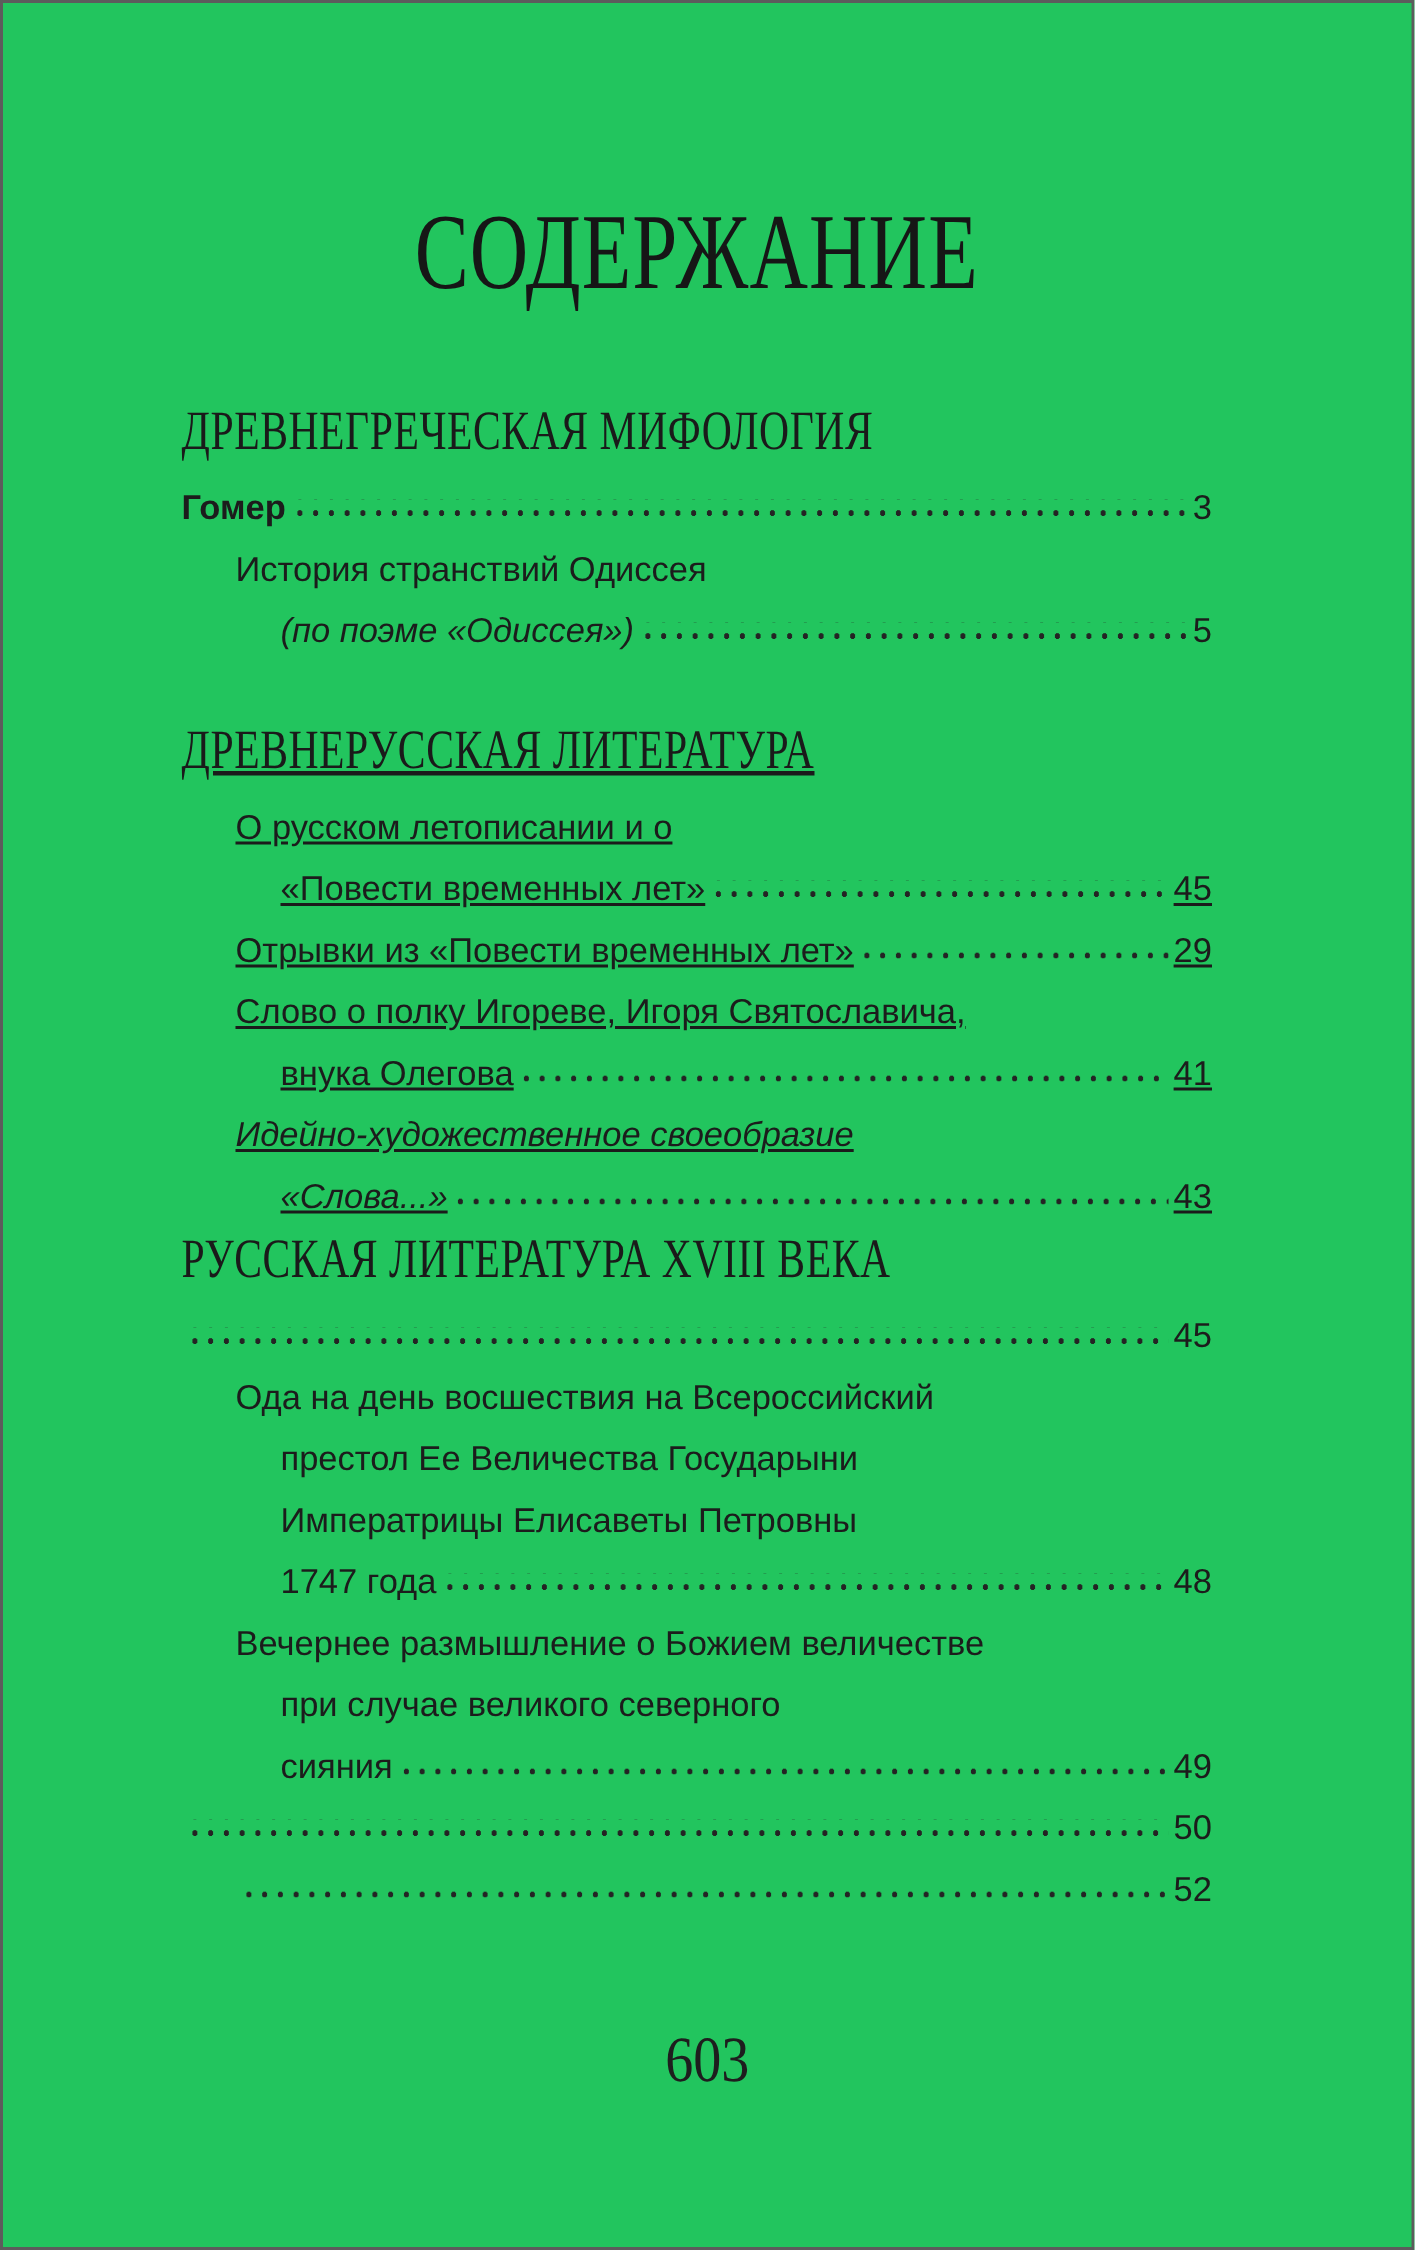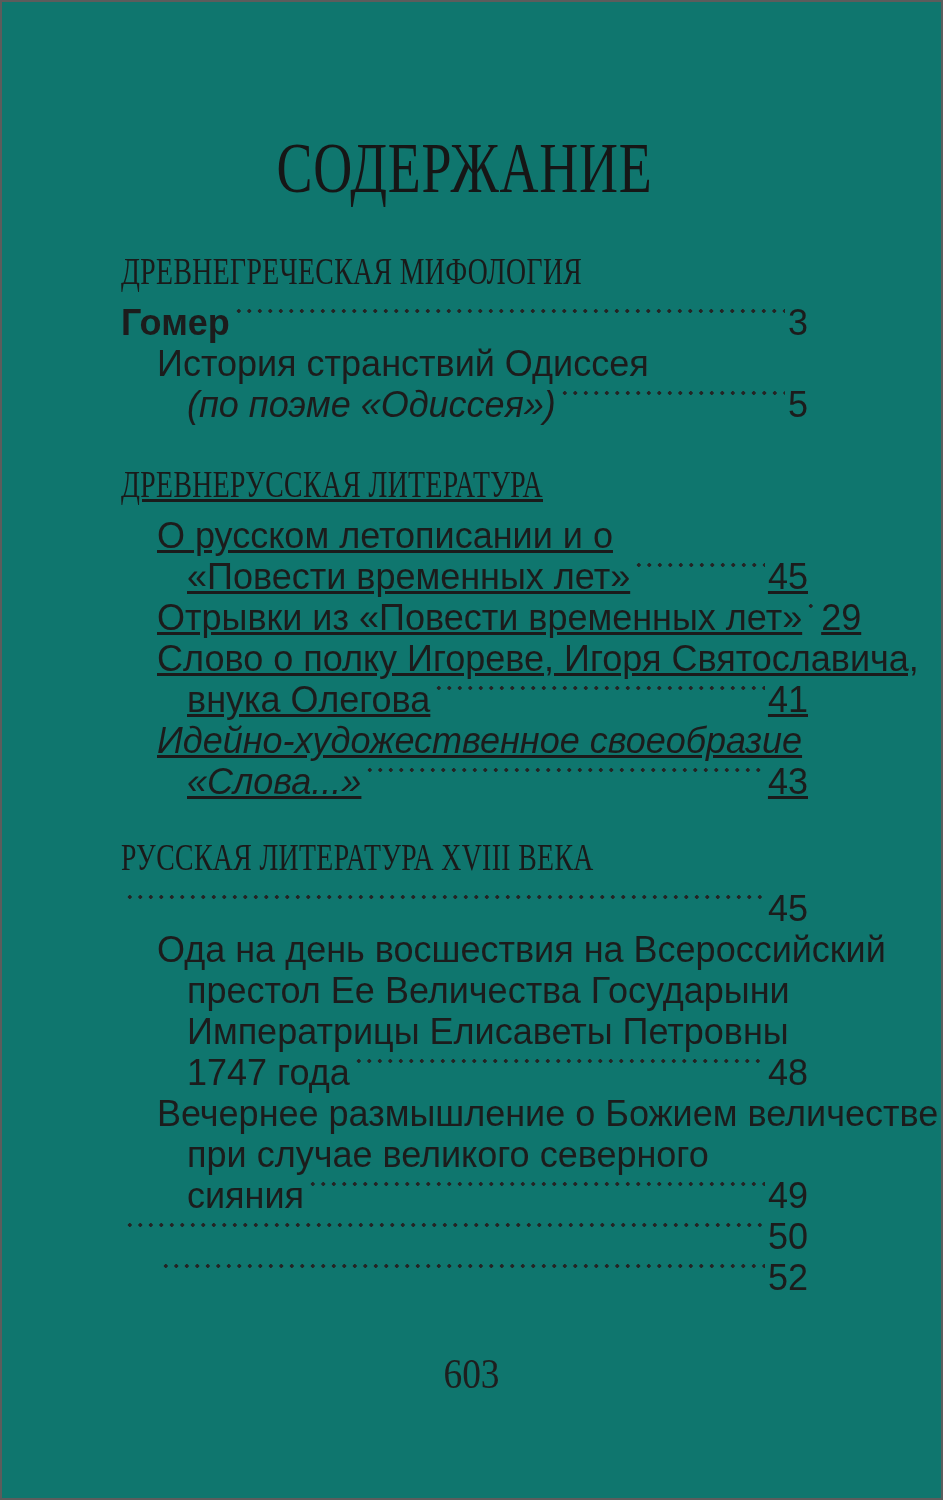--- a/index.html
+++ b/index.html
@@ -2,21 +2,21 @@
 <html><head>
 <meta charset="utf-8">
 <style>
   html, body { margin: 0; padding: 0; background: #ffffff; }
   .page {
     position: relative;
     width: 943px;
     height: 1500px;
     box-sizing: border-box;
     border: 2px solid #5c5c5c;
-    background: #0f766e;
+    background: #22c55e;
     overflow: hidden;
     font-family: "Liberation Sans", sans-serif;
     color: #1b1b1b;
   }
   .content {
     margin-left: 119px;  
     margin-right: 133px;
   }
   .toc-title {
     margin: 130px 0 0 0;
@@ -35,28 +35,28 @@
     font-family: "Liberation Serif", serif;
     font-size: 37px;
     line-height: 44px;
     letter-spacing: 0.5px;
     color: #1a1a1a;
     transform: scaleX(0.75);
     transform-origin: 0 50%;
     white-space: nowrap;
     margin-bottom: 8px;
   }
-  .section:nth-child(1) { margin-top: 46px; }
+  .section:nth-child(1) { margin-top: 62px; }
   .section:nth-child(2) { margin-top: 38px; text-decoration: underline; }
-  .section:nth-child(3) { margin-top: 34px; }
+  .section:nth-child(3) { }
   .row {
     display: flex;
-    align-items: flex-start;
+    align-items: center;
     line-height: 41px;
-    font-size: 36px;
+    font-size: 23px;
     color: #1c1c1c;
   }
   .row .t { white-space: pre; }
   .row.bold .t { font-weight: bold; }
   .row.italic .t { font-style: italic; }
   .row.i1 { padding-left: 36px; }
   .row.i2 { padding-left: 66px; }
   .leader {
     flex: 1 1 auto;
     min-width: 12px;

